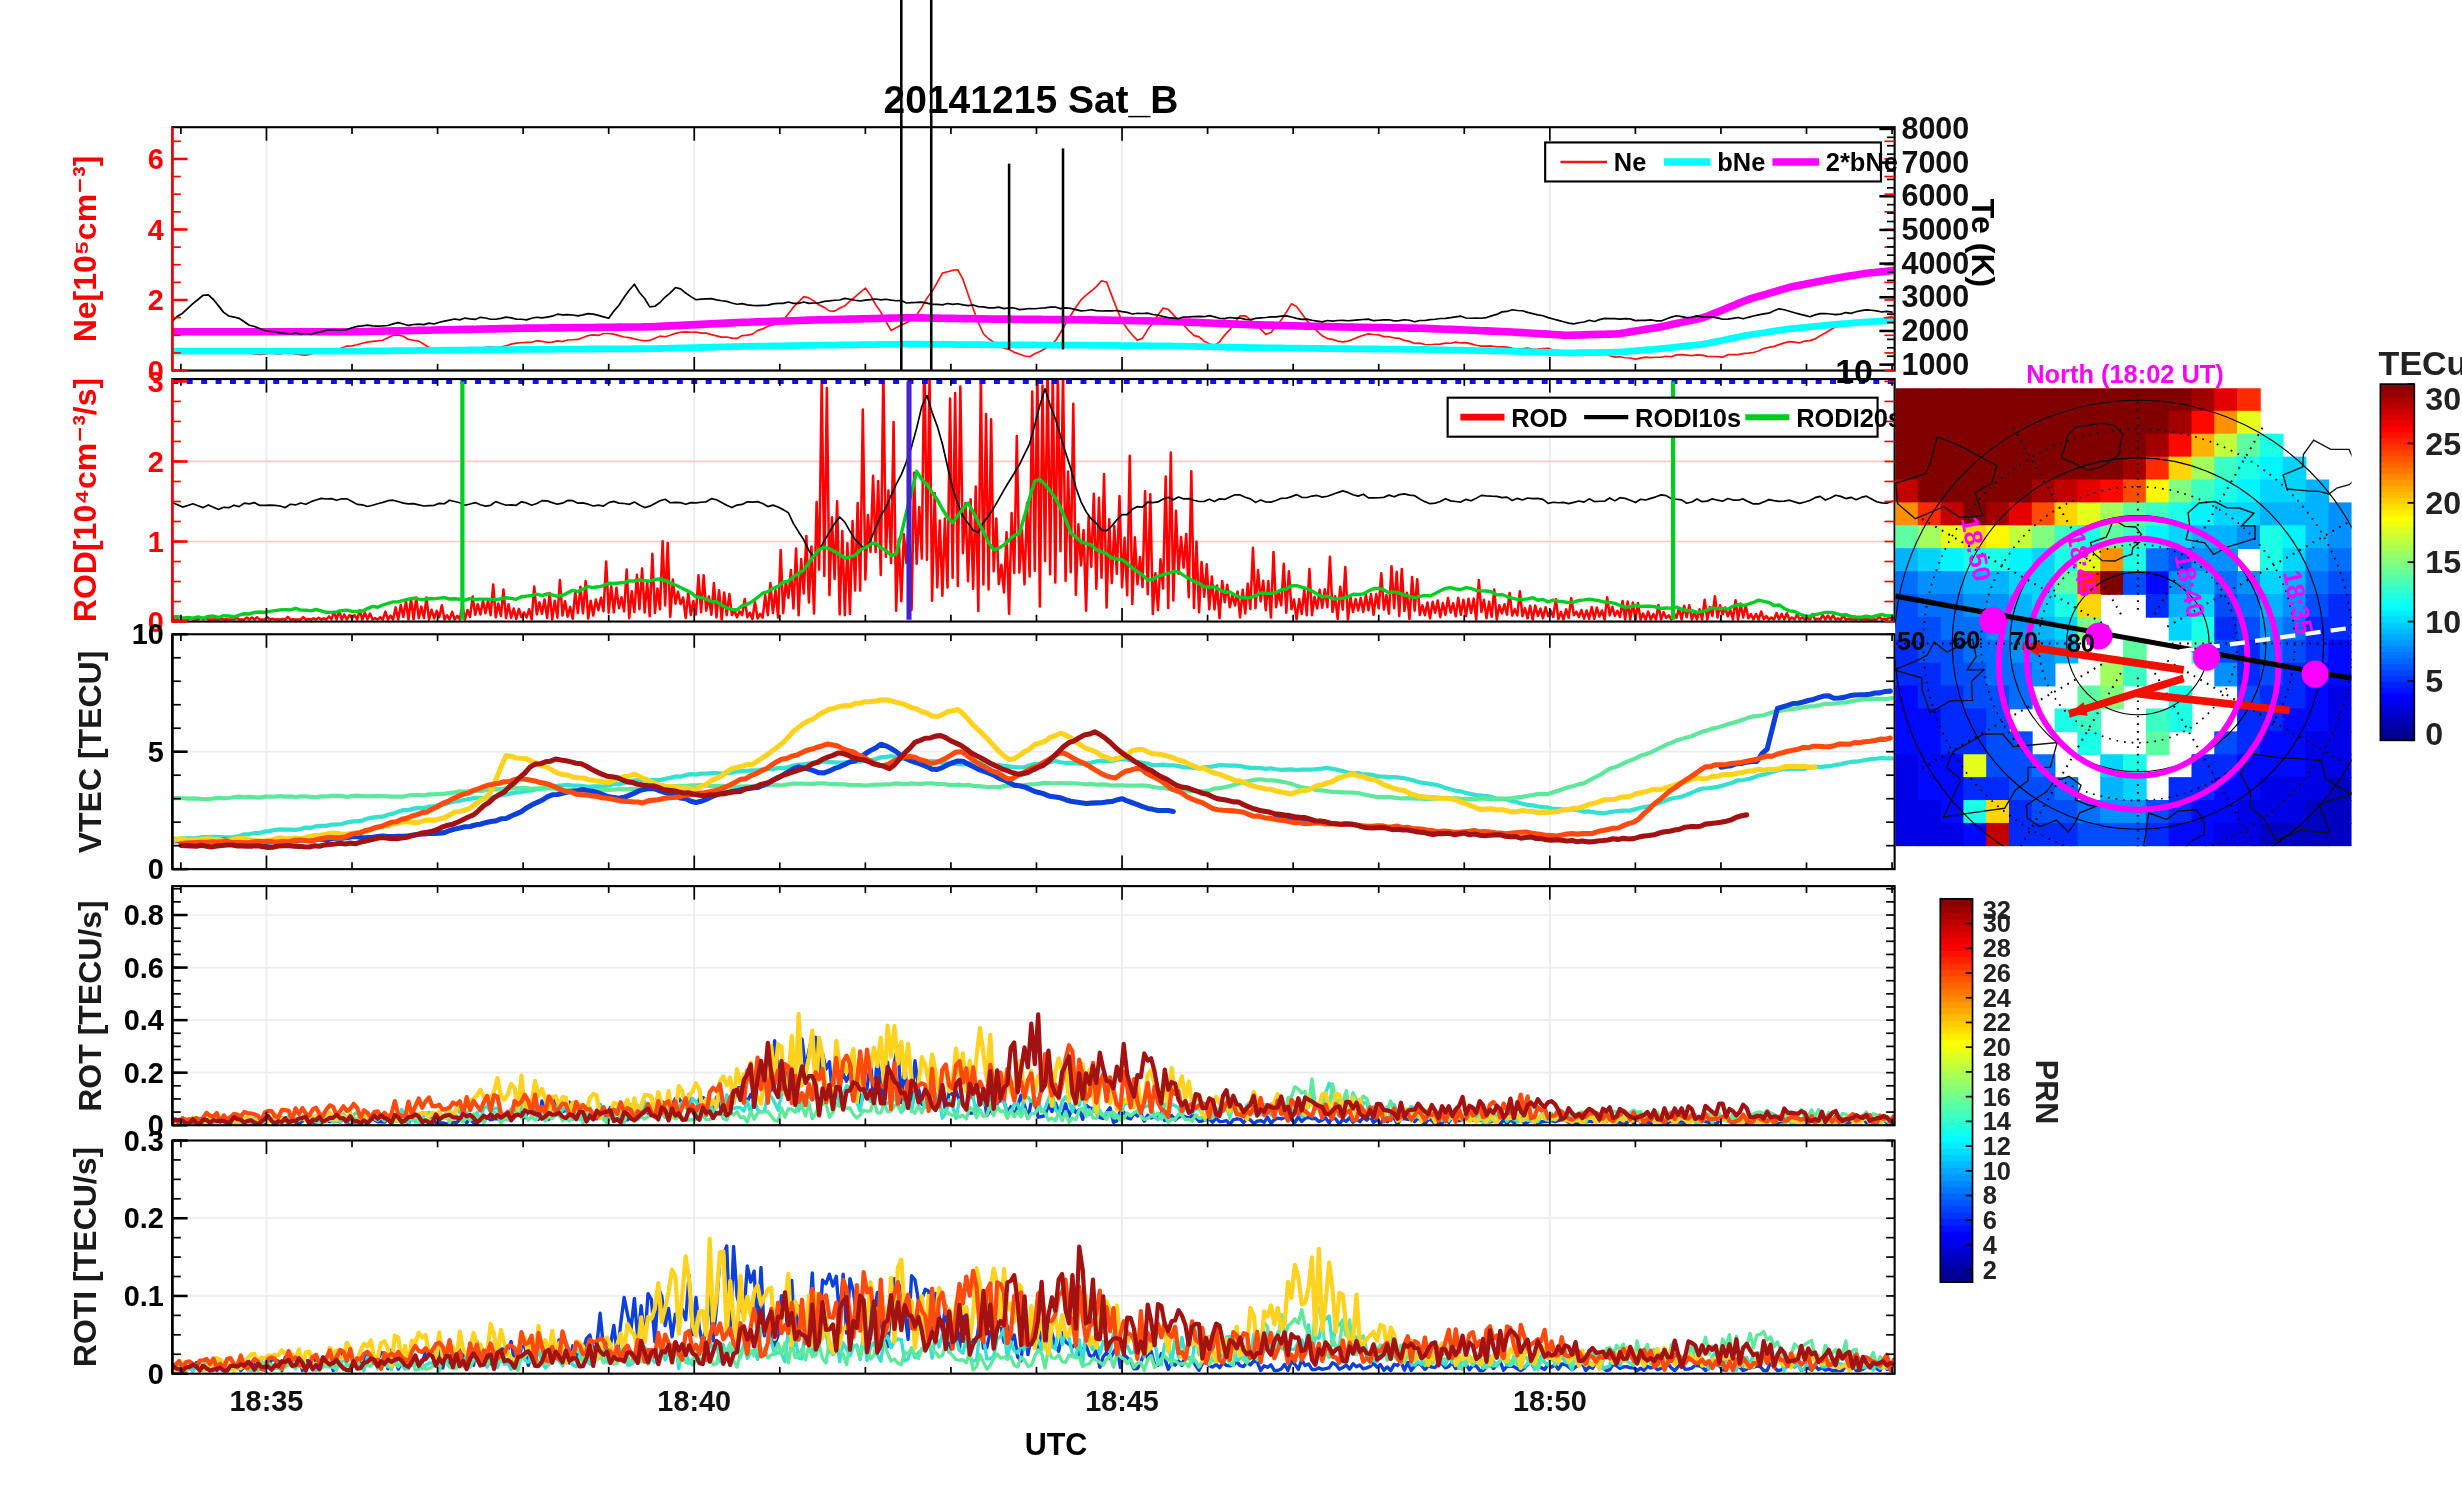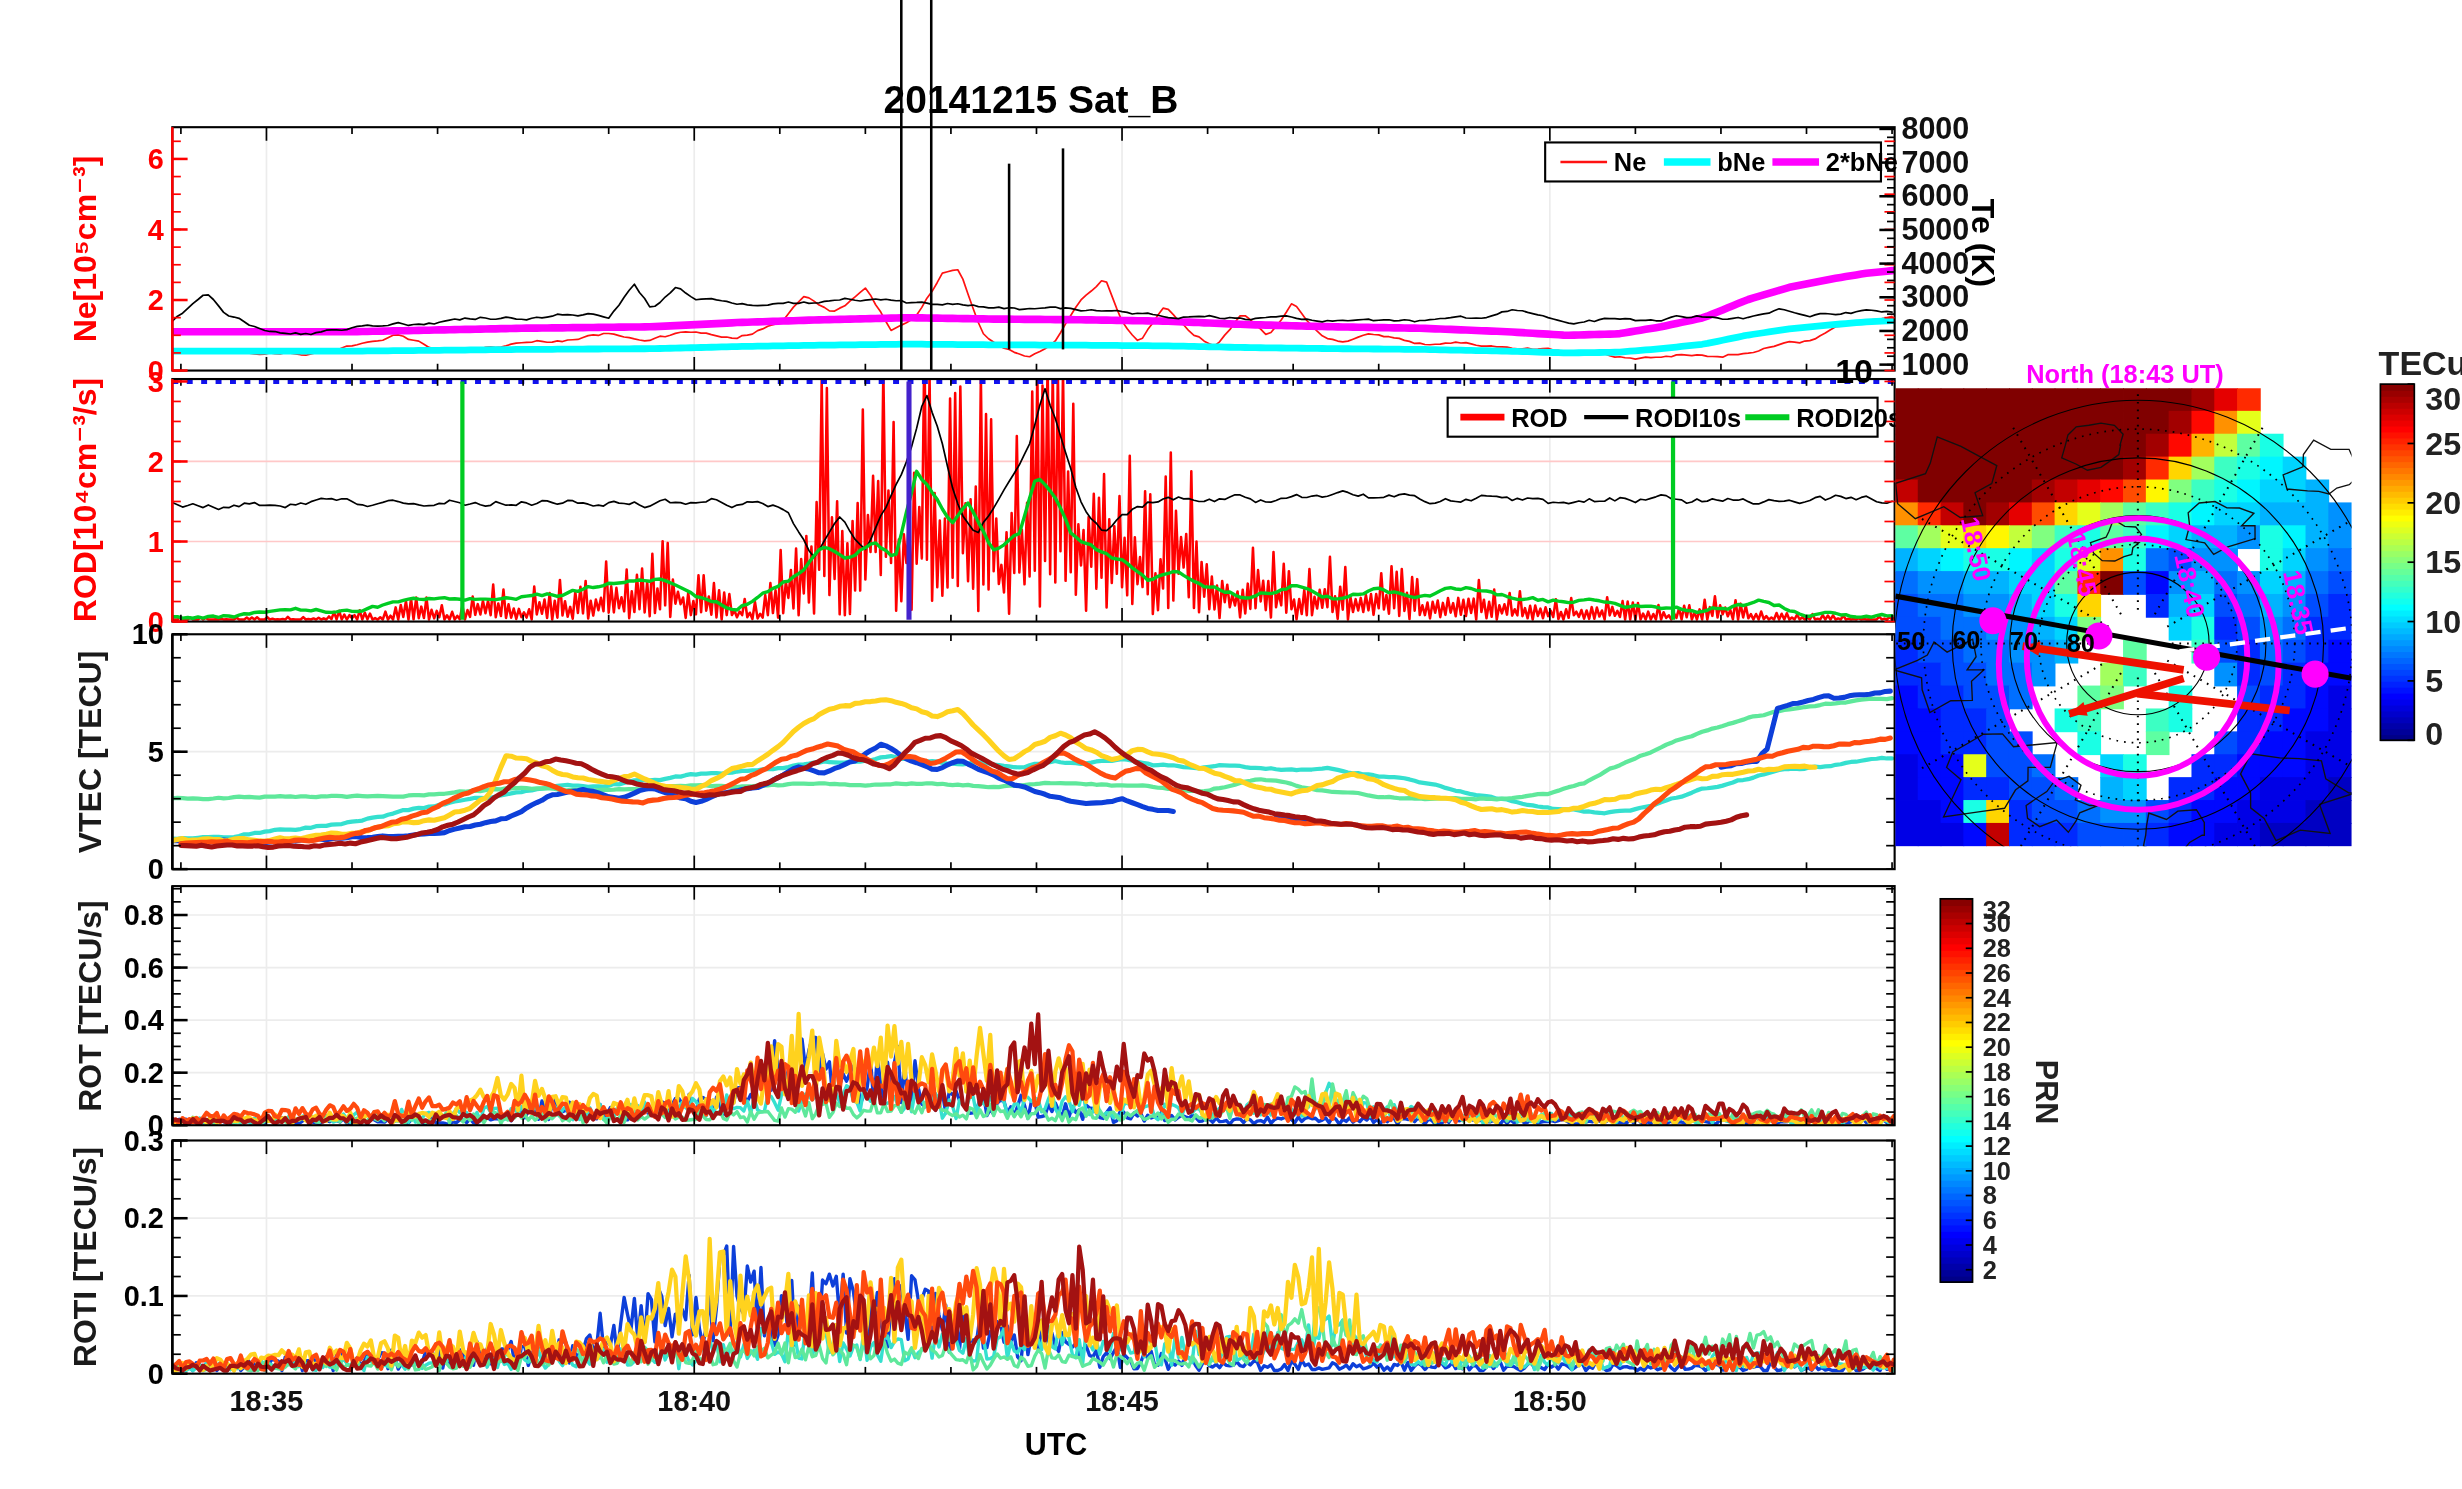--- a/index.html
+++ b/index.html
@@ -26,21 +26,21 @@
 
 <div id="fig">
   <span class="lbl" id="title">20141215  Sat_B</span>
   <span class="lbl ylab" id="ylab1">Ne[10⁵cm⁻³]</span>
   <span class="lbl ylab" id="ylab1r">Te (K)</span>
   <span class="lbl ylab" id="ylab2">ROD[10⁴cm⁻³/s]</span>
   <span class="lbl ylab" id="ylab3">VTEC [TECU]</span>
   <span class="lbl ylab" id="ylab4">ROT [TECU/s]</span>
   <span class="lbl ylab" id="ylab5">ROTI [TECU/s]</span>
   <span class="lbl" id="xlab">UTC</span>
-  <span class="lbl" id="maptitle">North (18:43 UT)</span>
+  <span class="lbl" id="maptitle">North (18:02 UT)</span>
   <span class="lbl" id="tecutitle">TECu</span>
   <span class="lbl" id="prntitle">PRN</span>
   <svg id="plot" width="2462" height="1489" viewBox="0 0 2903 1756">
       <defs>
         <clipPath id="clip0">
           <rect x="203.01" y="150" width="2031.1170000000004" height="287"></rect>
         </clipPath>
         <clipPath id="clip1">
           <rect x="203.01" y="447" width="2031.1170000000004" height="286"></rect>
         </clipPath>

